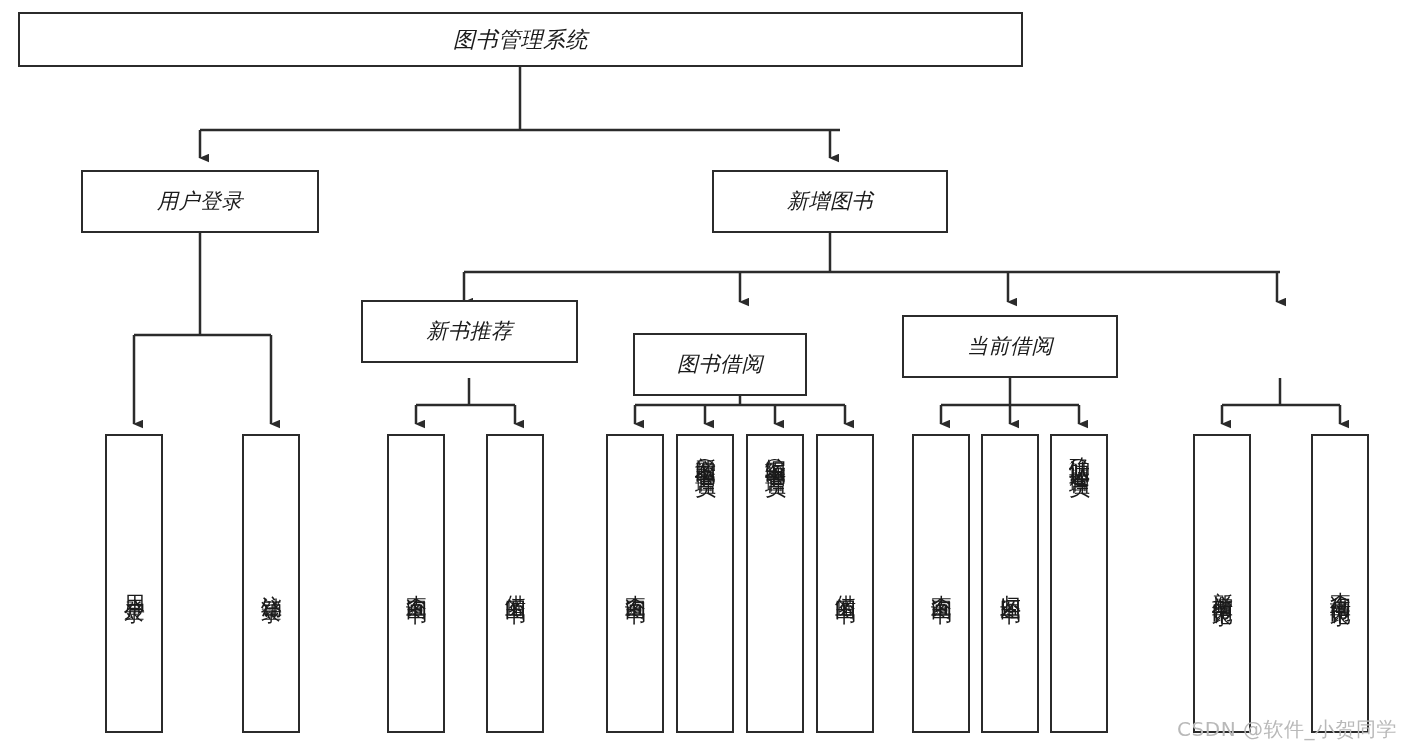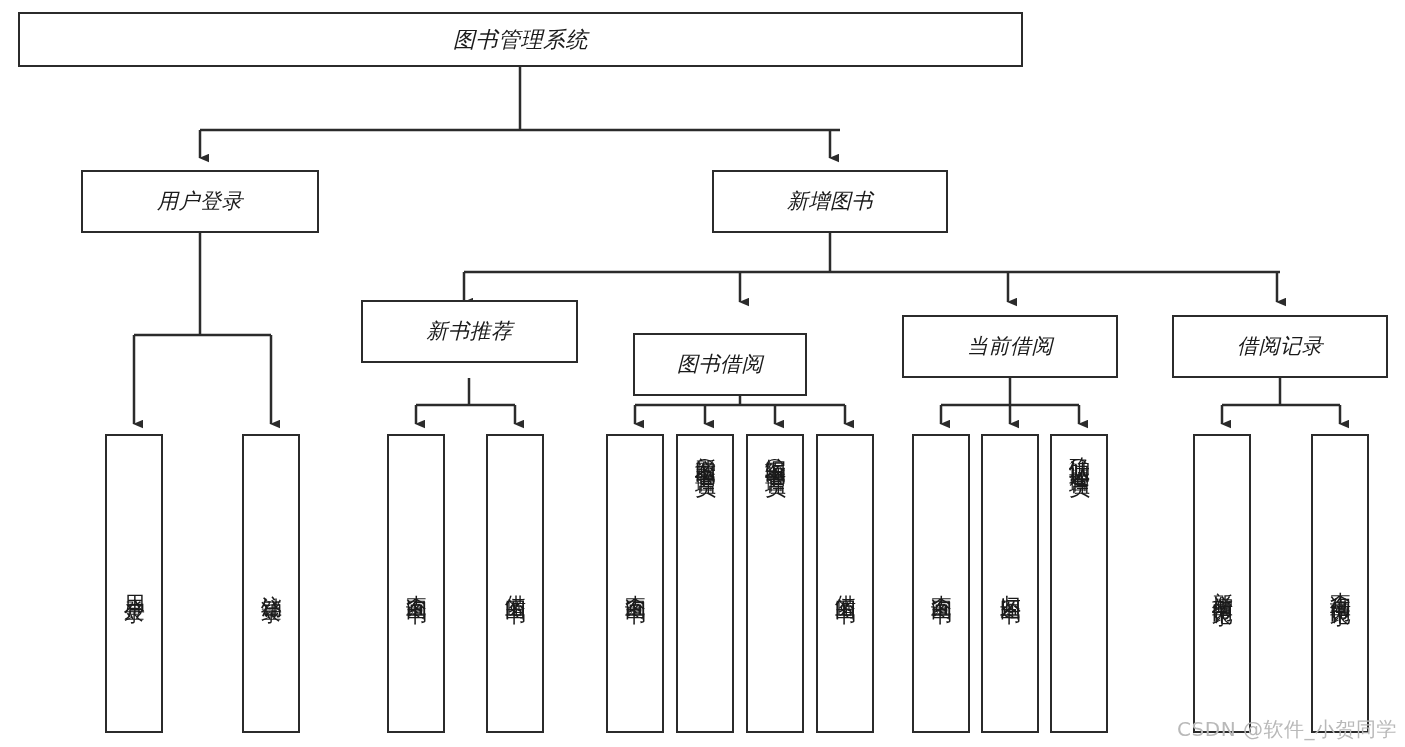--- a/index.html
+++ b/index.html
@@ -161,23 +161,20 @@
   </div>
 
   <div class="node horizontal" style="left:633px; top:333px; width:174px; height:63px;">
     <span class="node-label">图书借阅</span>
   </div>
 
   <div class="node horizontal" style="left:902px; top:315px; width:216px; height:63px;">
     <span class="node-label">当前借阅</span>
   </div>
 
-  <div class="node horizontal" style="left:1172px; top:315px; width:216px; height:63px;">
-    <span class="node-label">借阅记录</span>
-  </div>
 
   <div class="node vertical centered" style="left:105px; top:434px; width:58px; height:299px;">
     <span class="node-label">用户登录</span>
   </div>
 
   <div class="node vertical centered" style="left:242px; top:434px; width:58px; height:299px;">
     <span class="node-label">注销登录</span>
   </div>
 
   <div class="node vertical centered" style="left:387px; top:434px; width:58px; height:299px;">

